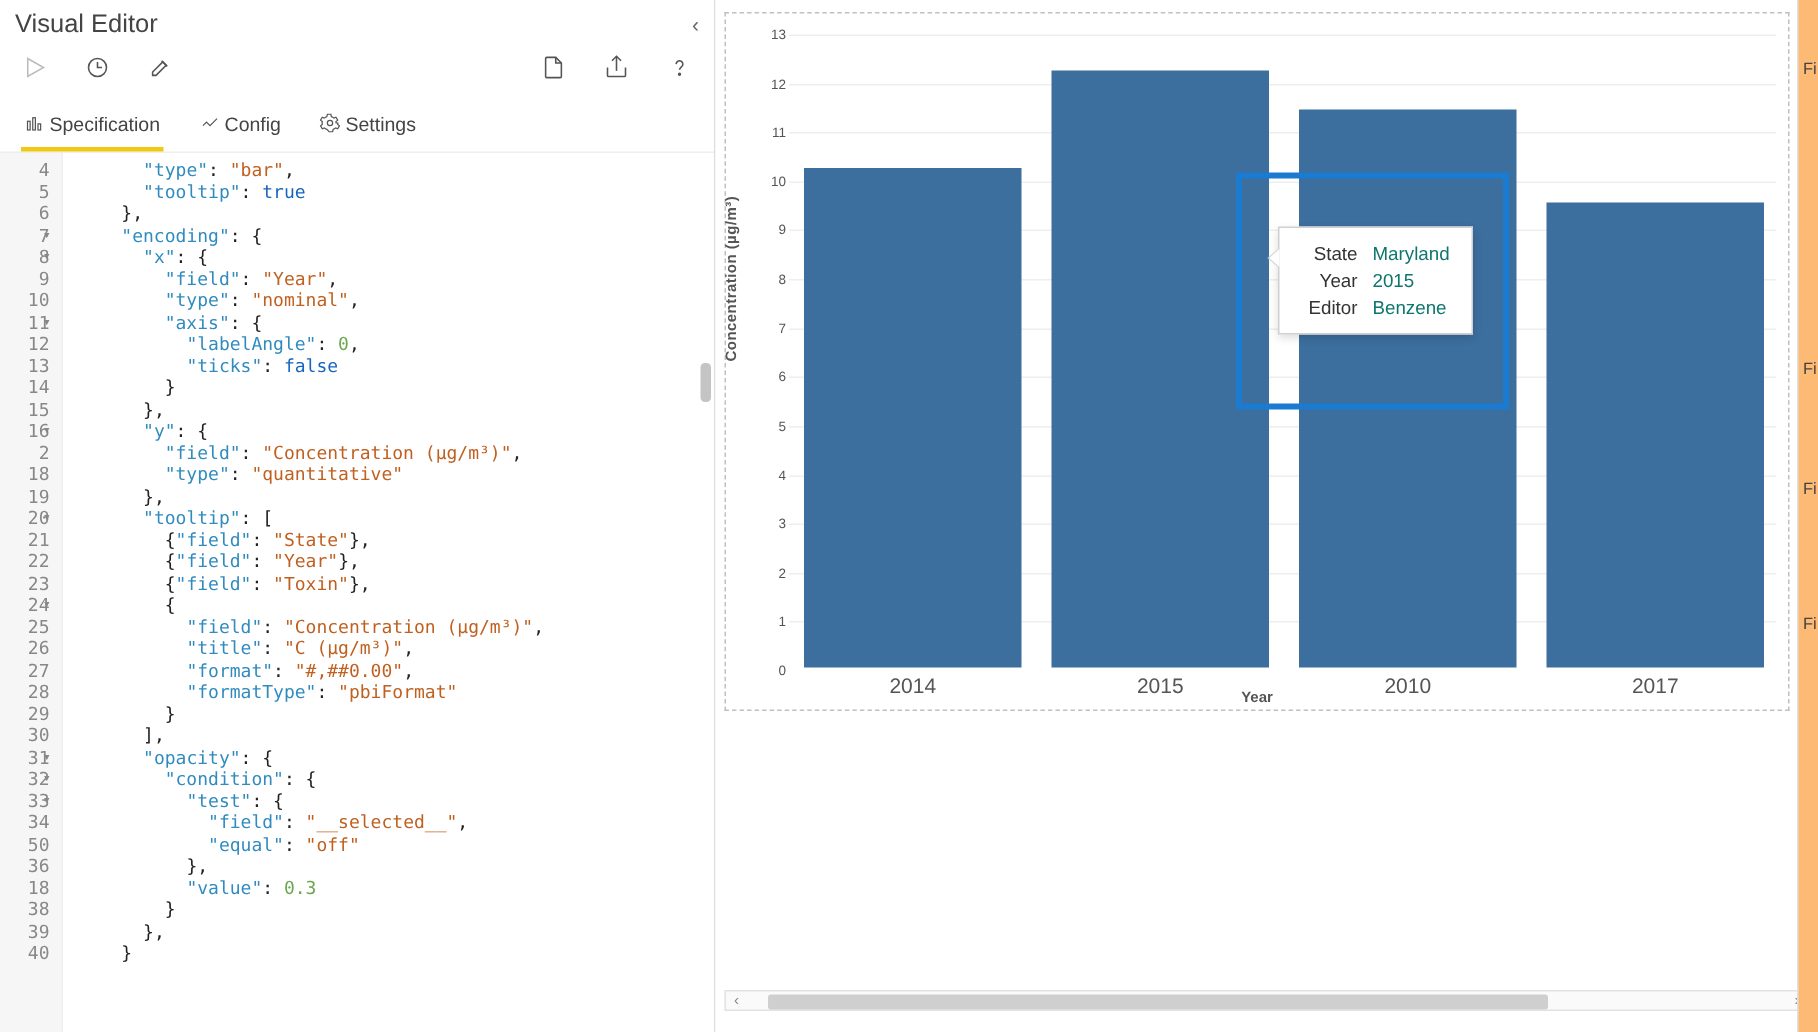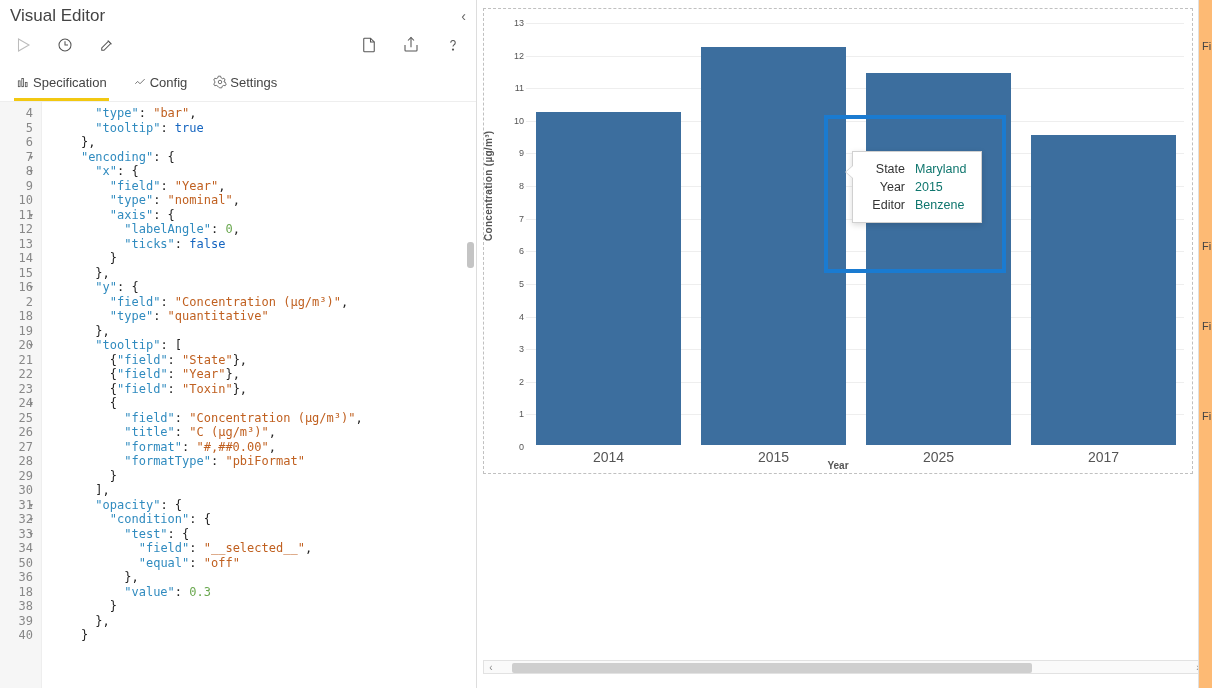--- a/index.html
+++ b/index.html
@@ -406,21 +406,21 @@
             <div class="grid-line" style="top: 0px;"></div>
             <div class="bar" style="height: 332.677px; width: 145.2px; left: 9.9px;"></div>
             <div class="bar" style="height: 397.908px; width: 145.2px; left: 174.9px;"></div>
             <div class="bar" style="height: 371.815px; width: 145.2px; left: 339.9px;"></div>
             <div class="bar" style="height: 309.846px; width: 145.2px; left: 504.9px;"></div>
           </div>
       </div>
       <div class="xaxis" id="xaxis">
           <div class="xtick" style="left: 82.5px;">2014</div>
           <div class="xtick" style="left: 247.5px;">2015</div>
-          <div class="xtick" style="left: 412.5px;">2025</div>
+          <div class="xtick" style="left: 412.5px;">2010</div>
           <div class="xtick" style="left: 577.5px;">2017</div>
         </div>
 
       <div class="highlight-box" style="left:340px; top:106px; width:182px; height:158px;"></div>
 
       <div class="tooltip" style="left:368px; top:142px; width:130px;">
         <div class="trow">
             <span class="tlabel">State</span>
             <span class="tval">Maryland</span>
           </div>

